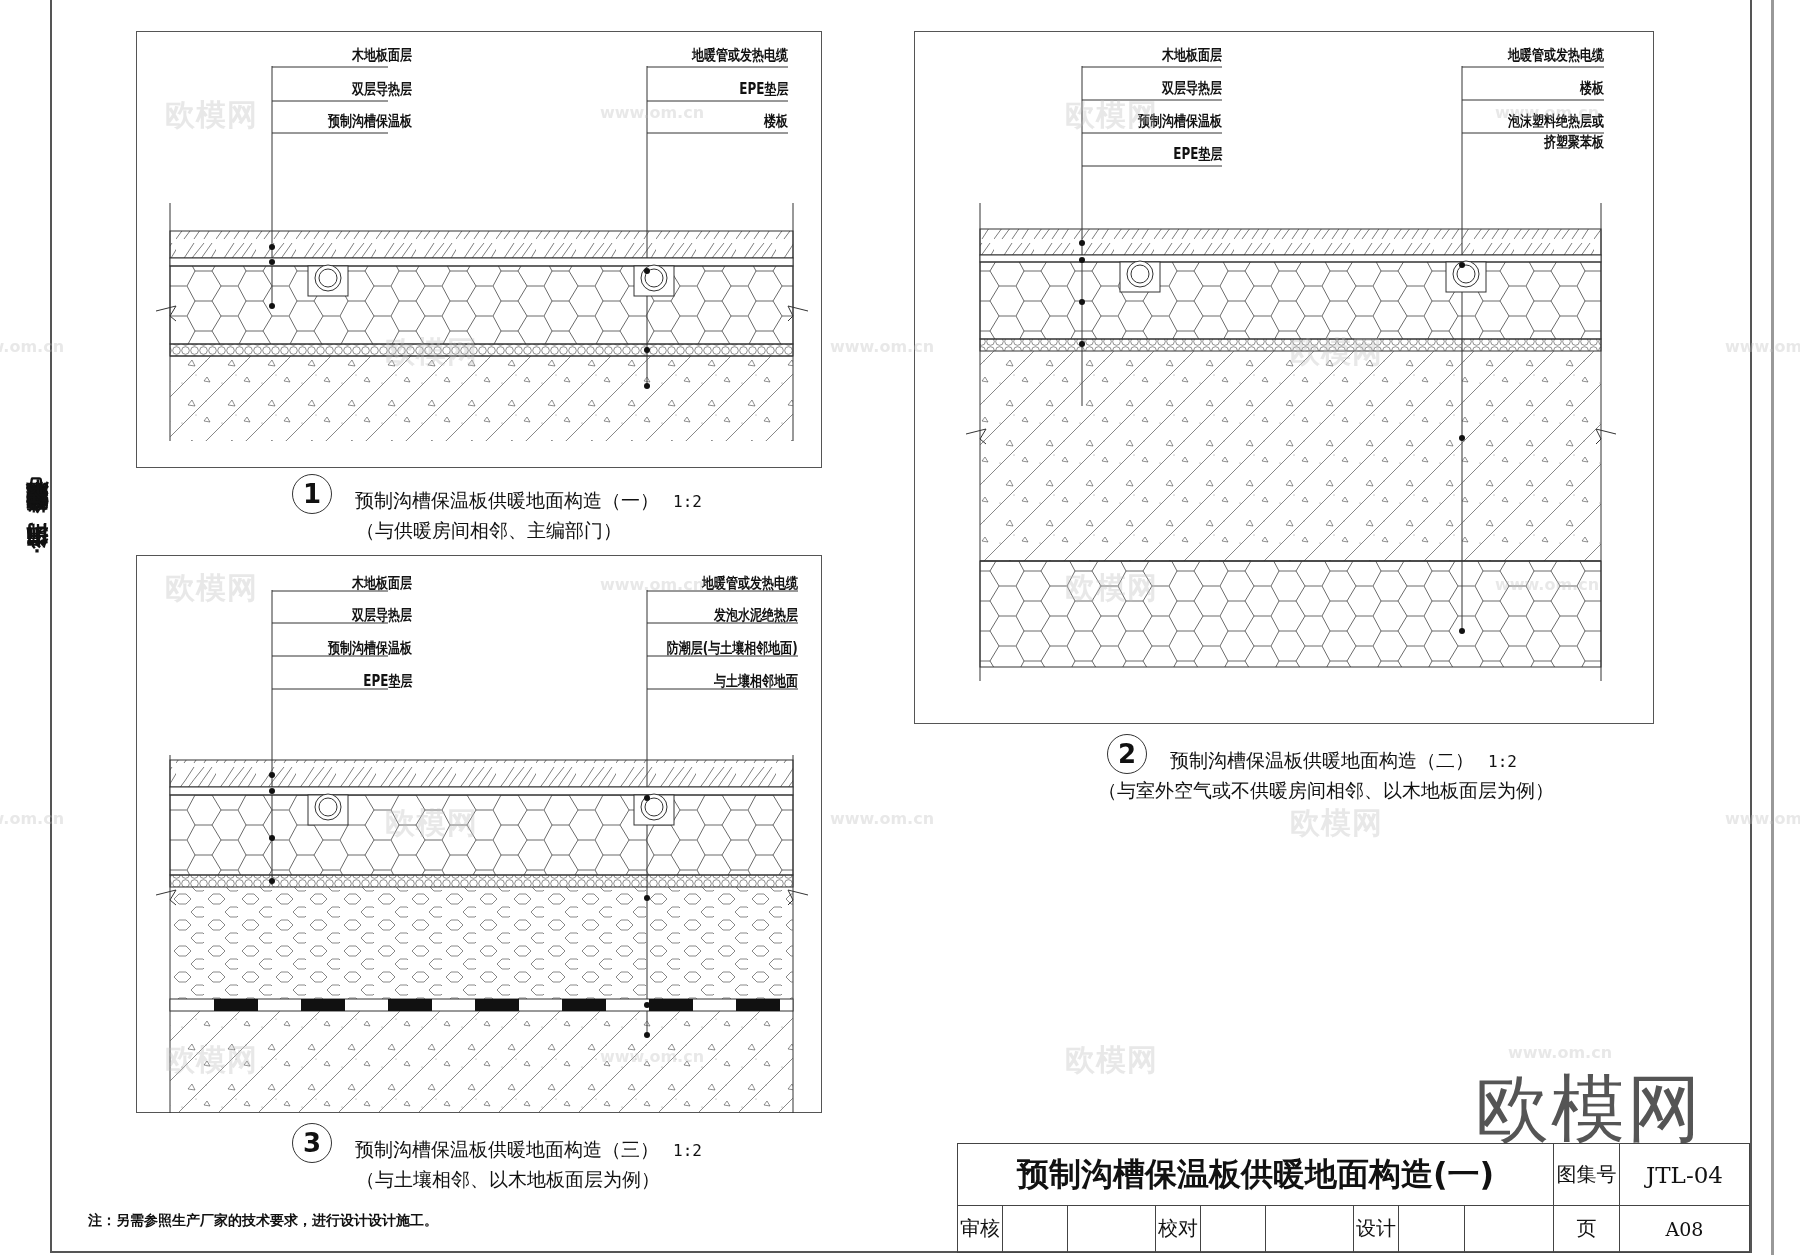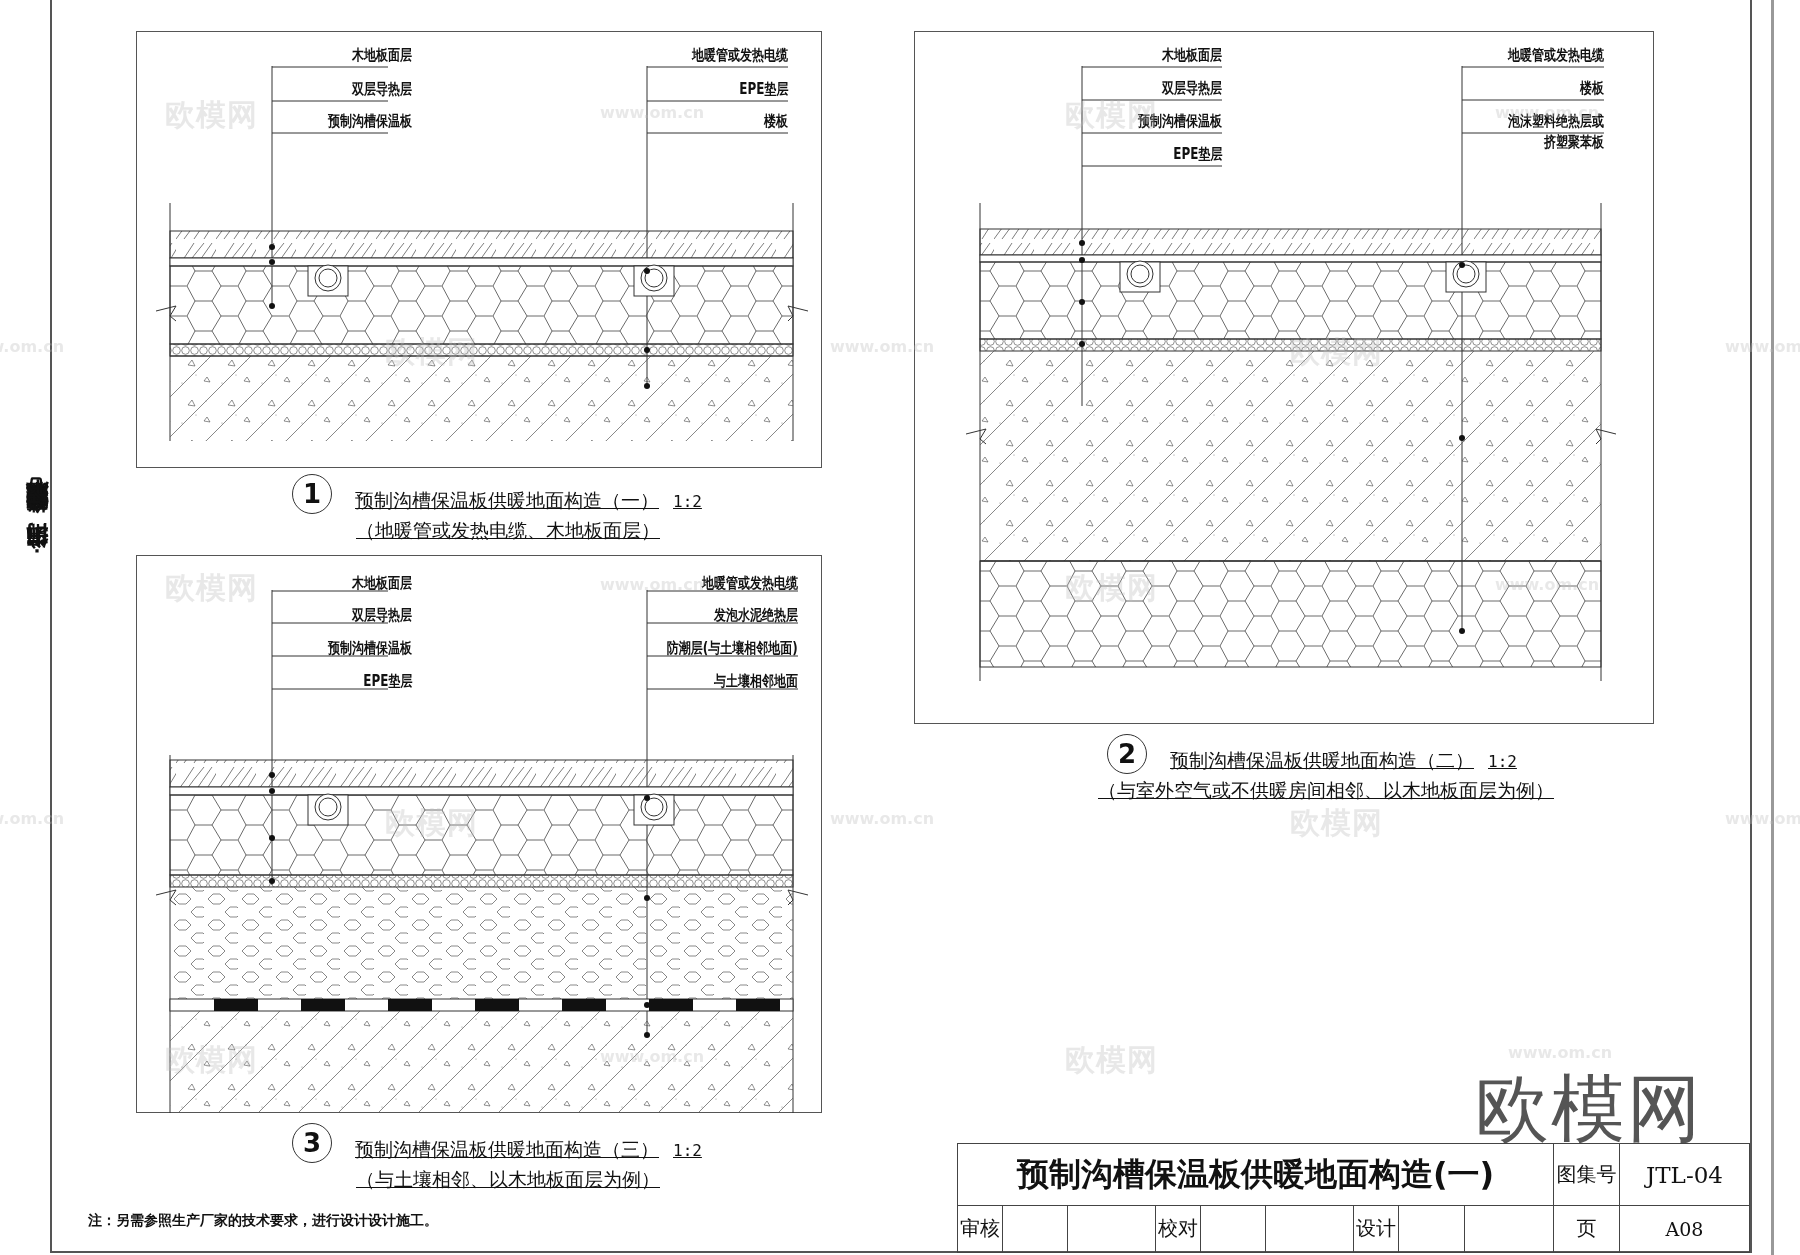--- a/index.html
+++ b/index.html
@@ -1,21 +1,21 @@
 <!DOCTYPE html>
 <html><head>
 <meta charset="utf-8">
 <style>
   html,body{margin:0;padding:0;background:#fff;}
   body{width:1800px;height:1255px;position:relative;overflow:hidden;font-family:"DejaVu Sans","Liberation Sans",sans-serif;color:#111;}
   .frame-line{position:absolute;background:#555;}
   .side-text{position:absolute;left:20px;top:8px;width:34px;height:560px;writing-mode:vertical-rl;transform:rotate(180deg);font-size:22px;font-weight:bold;letter-spacing:1px;display:flex;align-items:center;justify-content:flex-start;white-space:nowrap;}
   .panel{position:absolute;border:1.5px solid #555;box-sizing:border-box;background:#fff;}
   .label{position:absolute;font-size:15px;font-weight:bold;text-align:right;white-space:nowrap;font-family:"DejaVu Sans",sans-serif;transform:scaleX(0.8);transform-origin:right center;}
-  .caption{position:absolute;font-size:19px;white-space:nowrap;text-decoration:underline;}
+  .caption{position:absolute;font-size:19px;white-space:nowrap;}
   .scale{font-family:"DejaVu Sans Mono",monospace;font-size:16px;margin-left:14px;}
   .circle{position:absolute;width:40px;height:40px;border:1px solid #333;border-radius:50%;display:flex;align-items:center;justify-content:center;font-size:26px;font-weight:bold;box-sizing:border-box;}
   .wm{position:absolute;color:rgba(190,190,190,0.35);font-size:30px;font-weight:bold;pointer-events:none;letter-spacing:1px;}
   .wm-url{position:absolute;color:rgba(190,190,190,0.35);font-size:16px;font-weight:bold;pointer-events:none;}
   .titleblock{position:absolute;left:957px;top:1143px;width:793px;height:110px;border:1.5px solid #444;box-sizing:border-box;text-align:right;}
   .tb-cell{position:absolute;border-right:1px solid #444;box-sizing:border-box;display:flex;align-items:center;justify-content:center;font-size:20px;}
   .tb-hline{position:absolute;left:0;height:1px;background:#444;}
   .logo{position:absolute;left:1475px;top:1060px;font-size:74px;color:#555;letter-spacing:2px;font-family:"DejaVu Sans",sans-serif;}
   .note{position:absolute;left:88px;top:1212px;font-size:14px;font-weight:bold;white-space:nowrap;}
   svg{position:absolute;overflow:visible;}
@@ -100,21 +100,21 @@
 <div class="label" style="right:1388px;top:80px;">双层导热层</div>
 <div class="label" style="right:1388px;top:112px;">预制沟槽保温板</div>
 <div class="label" style="right:1012px;top:46px;">地暖管或发热电缆</div>
 <div class="label" style="right:1012px;top:80px;">EPE垫层</div>
 <div class="label" style="right:1012px;top:112px;">楼板</div>
 
 <div class="circle" style="left:292px;top:474px;">1</div>
 <div class="caption" style="left:355px;top:488px;">
   <span>预制沟槽保温板供暖地面构造（一）</span><span class="scale">1:2</span>
 </div>
-<div class="caption" style="left:356px;top:518px;">（地暖管或发热电缆、木地板面层）</div>
+<div class="caption" style="left:356px;top:518px;">（与供暖房间相邻、主编部门）</div>
 
 <div class="panel" style="left:136px;top:555px;width:686px;height:558px;"></div>
 <svg style="left:136px;top:555px;" width="686" height="558" viewBox="0 0 686 558">
   <line x1="136" y1="35" x2="136" y2="330" stroke="#333"></line>
   <line x1="511" y1="35" x2="511" y2="480" stroke="#333"></line>
   <line x1="136" y1="36" x2="252" y2="36" stroke="#333"></line>
   <line x1="136" y1="68" x2="252" y2="68" stroke="#333"></line>
   <line x1="136" y1="101" x2="252" y2="101" stroke="#333"></line>
   <line x1="136" y1="134" x2="252" y2="134" stroke="#333"></line>
   <line x1="511" y1="36" x2="662" y2="36" stroke="#333"></line>

